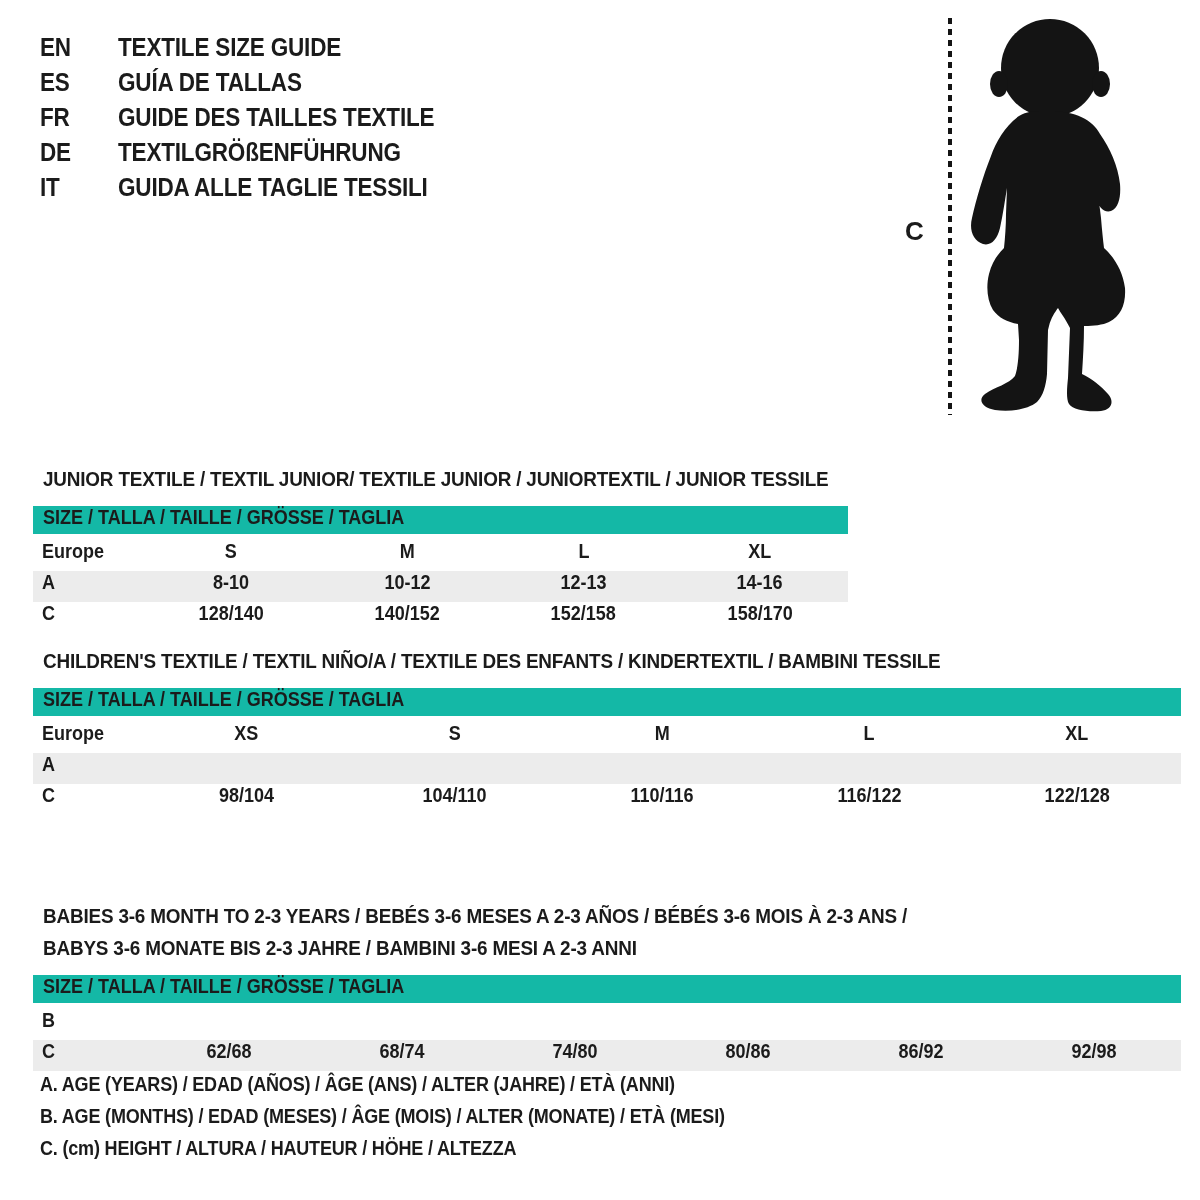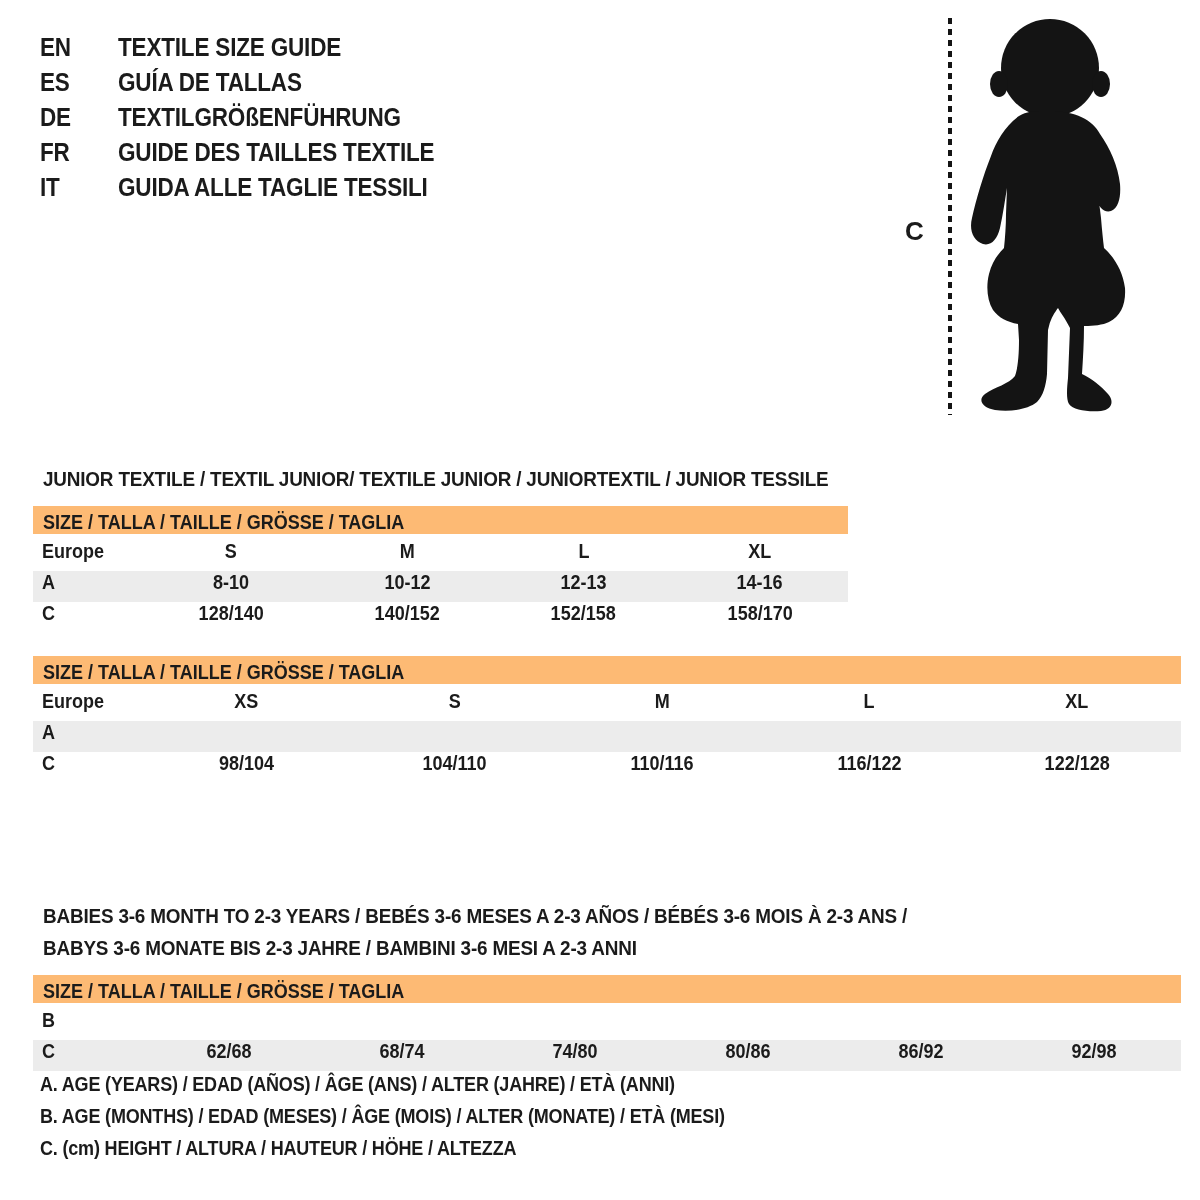--- a/index.html
+++ b/index.html
@@ -22,21 +22,21 @@
     background:repeating-linear-gradient(to bottom,#141414 0 6px,transparent 6px 11px);}
   .figure-c{position:absolute;left:905px;top:216px;font-size:26px;font-weight:700;}
   .silhouette{position:absolute;left:963px;top:16px;width:172px;height:400px;}
 
   
   .section{position:absolute;left:33px;}
   .section-junior{top:463px;width:815px;}
   .section-children{top:645px;width:1148px;}
   .section-babies{top:900px;width:1148px;}
   .title-line{line-height:32px;font-size:21px;font-weight:700;margin-left:10px;letter-spacing:-.2px;}
-  .size-bar{margin-top:11px;height:28px;background:#fdba74;display:flex;align-items:flex-end;
+  .size-bar{margin-top:11px;height:28px;background:#14b8a6;display:flex;align-items:flex-start;
     padding-left:10px;font-size:20px;font-weight:700;}
   .rows{margin-top:6px;}
   .trow{display:flex;align-items:flex-start;height:31px;font-size:20px;font-weight:700;}
   .trow.shaded{background:#ececec;}
   .row-label{flex:0 0 110px;width:110px;padding-left:10px;box-sizing:border-box;}
   .cells{flex:1;display:flex;}
   .cell{flex:1;display:flex;justify-content:center;align-items:center;}
 
   
   .legend{position:absolute;left:40px;top:1068px;}
@@ -50,26 +50,26 @@
   <div class="lang-list">
       <div class="lang-row">
         <span class="lang-code sq">EN</span>
         <span class="lang-title sq">TEXTILE SIZE GUIDE</span>
       </div>
       <div class="lang-row">
         <span class="lang-code sq">ES</span>
         <span class="lang-title sq">GUÍA DE TALLAS</span>
       </div>
       <div class="lang-row">
+        <span class="lang-code sq">FR</span>
+        <span class="lang-title sq">GUIDE DES TAILLES TEXTILE</span>
+      </div>
+      <div class="lang-row">
         <span class="lang-code sq">DE</span>
         <span class="lang-title sq">TEXTILGRÖßENFÜHRUNG</span>
-      </div>
-      <div class="lang-row">
-        <span class="lang-code sq">FR</span>
-        <span class="lang-title sq">GUIDE DES TAILLES TEXTILE</span>
       </div>
       <div class="lang-row">
         <span class="lang-code sq">IT</span>
         <span class="lang-title sq">GUIDA ALLE TAGLIE TESSILI</span>
       </div>
     </div>
 
   <div class="dash-line"></div>
   <div class="figure-c">C</div>
   <svg class="silhouette" viewBox="0 0 172 400" aria-hidden="true">
@@ -145,20 +145,21 @@
                 <span class="sqc">152/158</span>
               </div>
               <div class="cell">
                 <span class="sqc">158/170</span>
               </div>
             </div>
           </div>
         </div>
       </div>
       <div class="section section-children">
+        <div class="sec-title"><div class="title-line sq">CHILDREN'S TEXTILE / TEXTIL NIÑO/A / TEXTILE DES ENFANTS / KINDERTEXTIL / BAMBINI TESSILE</div></div>
         <div class="size-bar">
           <span class="sq">SIZE / TALLA / TAILLE / GRÖSSE / TAGLIA</span>
         </div>
         <div class="rows">
           <div class="trow">
             <span class="row-label sq">Europe</span>
             <div class="cells">
               <div class="cell">
                 <span class="sqc">XS</span>
               </div>

